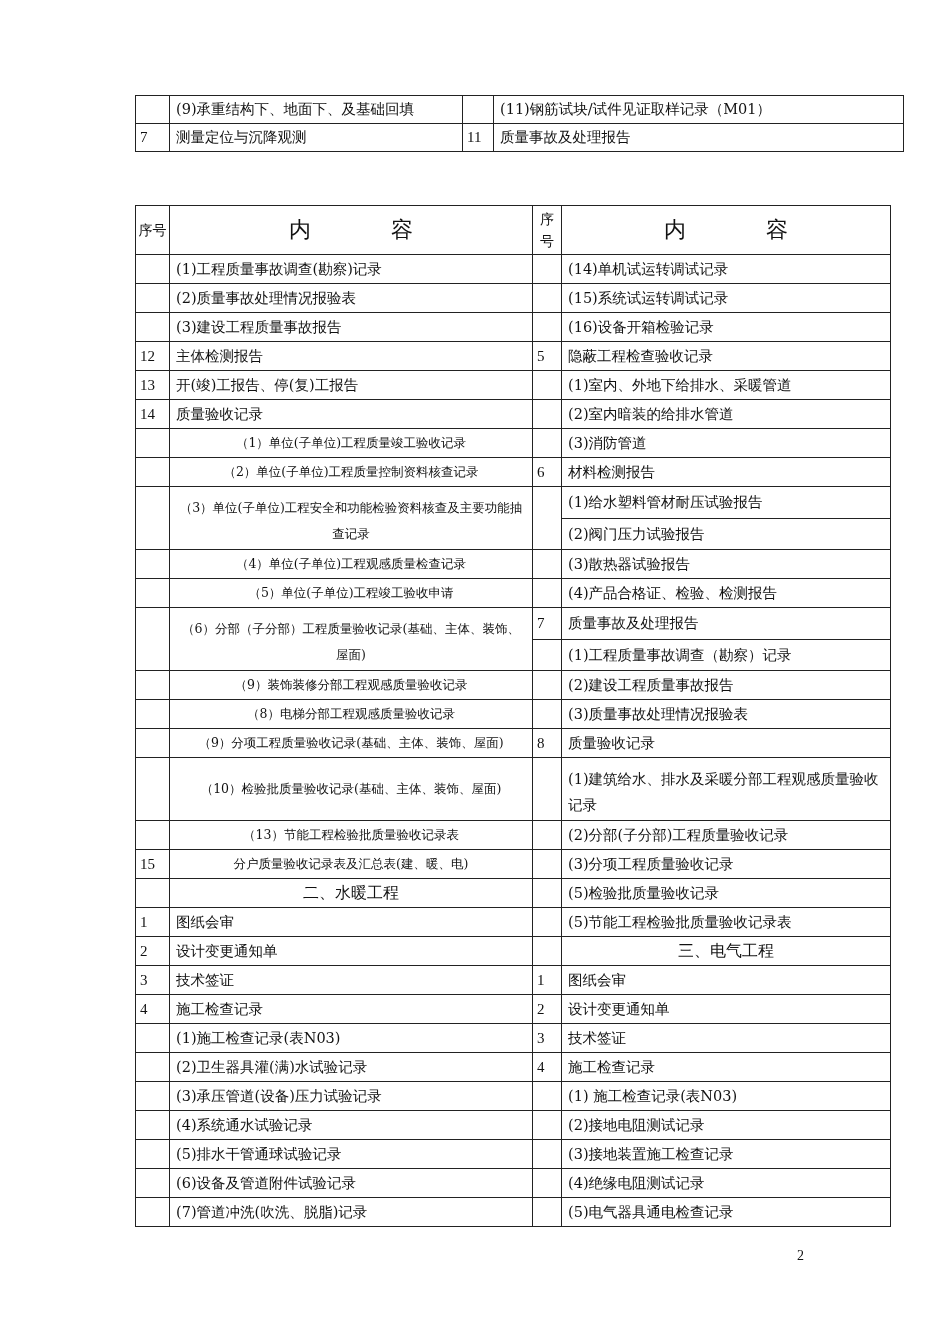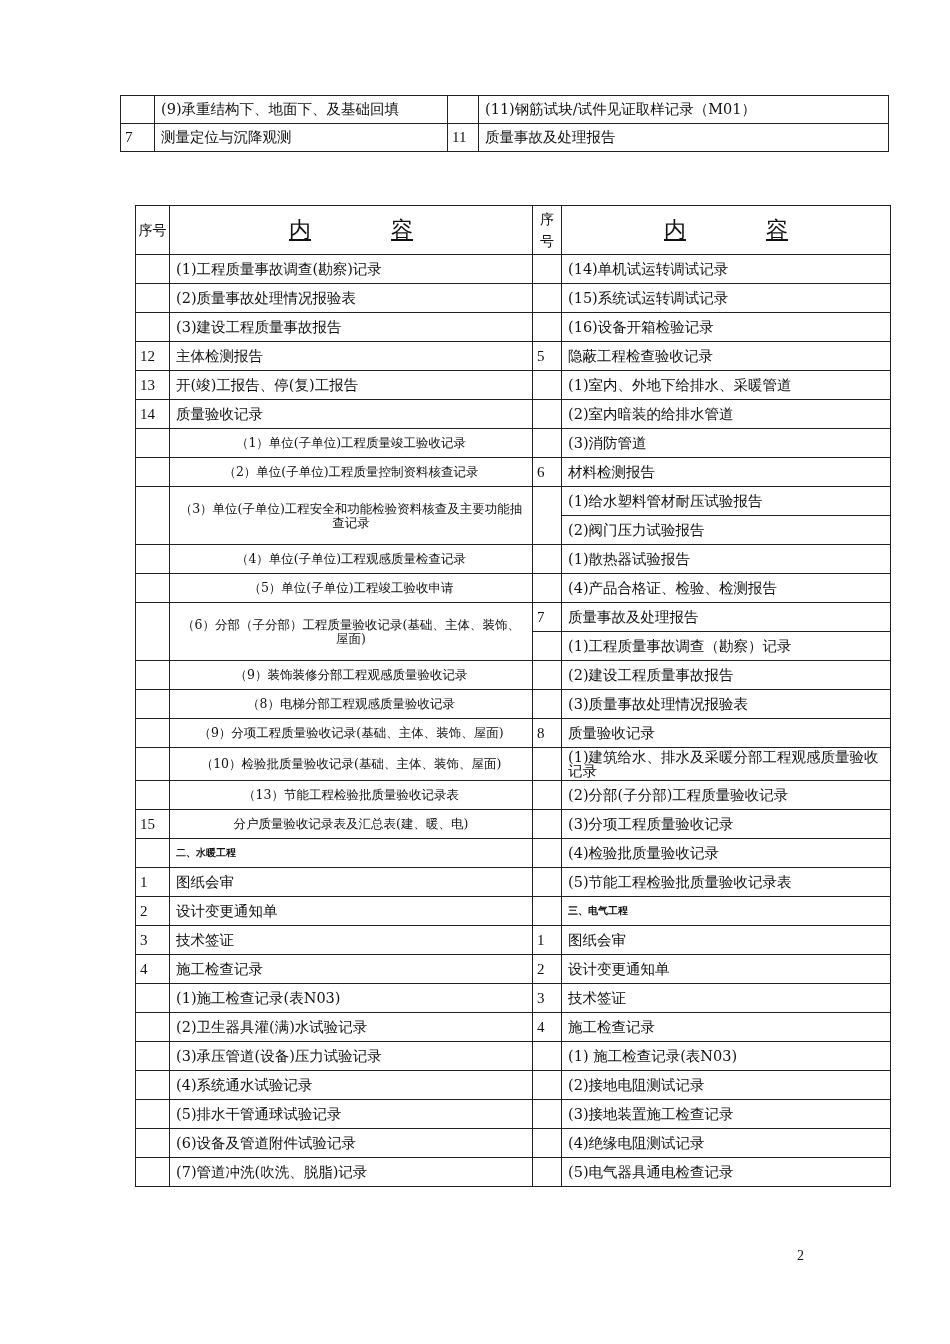--- a/index.html
+++ b/index.html
@@ -1,29 +1,29 @@
 <!DOCTYPE html>
 <html><head>
 <meta charset="utf-8">
 <style>
   html, body { margin: 0; padding: 0; background: #ffffff; }
   body { width: 950px; height: 1344px; position: relative; font-family: "DejaVu Serif", "Liberation Serif", serif; color: #111; }
   table { border-collapse: collapse; position: absolute; table-layout: fixed; }
   td { border: 1px solid #222; padding: 0 6px; vertical-align: middle; font-size: 14.5px; line-height: 26px; overflow: hidden; }
   td.idx { padding: 0 4px; text-align: left; font-family: "Liberation Serif", serif; font-size: 15px; }
   td.small { font-size: 12.5px; text-align: center; }
-  td.bold { font-weight: bold; font-family: "DejaVu Sans", sans-serif; font-size: 10px; }
-  .top-table { left: 120px; top: 95px; width: 768px; padding-left: 24px; }
+  td.bold { font-weight: normal; font-family: "DejaVu Sans", sans-serif; font-size: 16px; text-align: center; }
+  .top-table { left: 135px; top: 95px; width: 768px; padding-left: 24px; }
   .top-table td { height: 27px; line-height: 27px; }
   .main-table { left: 135px; top: 205px; width: 755px; }
   .main-table td { height: 28px; }
   .hdr-idx { font-size: 14px; line-height: 22px; text-align: center; padding: 2px 2px; }
-  .hdr-content { font-size: 22px; text-align: center; letter-spacing: 0; height: 48px !important; text-decoration: underline; }
+  .hdr-content { font-size: 22px; text-align: center; letter-spacing: 0; height: 48px !important; }
   .hdr-content span.sp { display: inline-block; width: 80px; }
-  .two-line { line-height: 14px; padding-top: 2px; padding-bottom: 2px; }
+  .two-line { line-height: 26px; padding-top: 8px; padding-bottom: 2px; }
   .page-number { position: absolute; left: 797px; top: 1248px; font-size: 14px; font-family: "Liberation Serif", serif; }
 </style>
 </head>
 <body>
 
 <table class="top-table">
   <colgroup>
       <col style="width:34px">
       <col style="width:293px">
       <col style="width:31px">
@@ -115,21 +115,21 @@
     <td class="idx" rowspan="2"></td>
     <td>(1)给水塑料管材耐压试验报告</td>
   </tr>
   <tr>
     <td>(2)阀门压力试验报告</td>
   </tr>
   <tr>
     <td class="idx"></td>
     <td class="small">（4）单位(子单位)工程观感质量检查记录</td>
     <td class="idx"></td>
-    <td>(1)散热器试验报告</td>
+    <td>(3)散热器试验报告</td>
   </tr>
   <tr>
     <td class="idx"></td>
     <td class="small">（5）单位(子单位)工程竣工验收申请</td>
     <td class="idx"></td>
     <td>(4)产品合格证、检验、检测报告</td>
   </tr>
 
   <tr>
     <td class="idx" rowspan="2"></td>
@@ -174,21 +174,21 @@
   <tr>
     <td class="idx">15</td>
     <td class="small">分户质量验收记录表及汇总表(建、暖、电)</td>
     <td class="idx"></td>
     <td>(3)分项工程质量验收记录</td>
   </tr>
   <tr>
     <td class="idx"></td>
     <td class="bold">二、水暖工程</td>
     <td class="idx"></td>
-    <td>(4)检验批质量验收记录</td>
+    <td>(5)检验批质量验收记录</td>
   </tr>
   <tr>
     <td class="idx">1</td>
     <td>图纸会审</td>
     <td class="idx"></td>
     <td>(5)节能工程检验批质量验收记录表</td>
   </tr>
   <tr>
     <td class="idx">2</td>
     <td>设计变更通知单</td>

